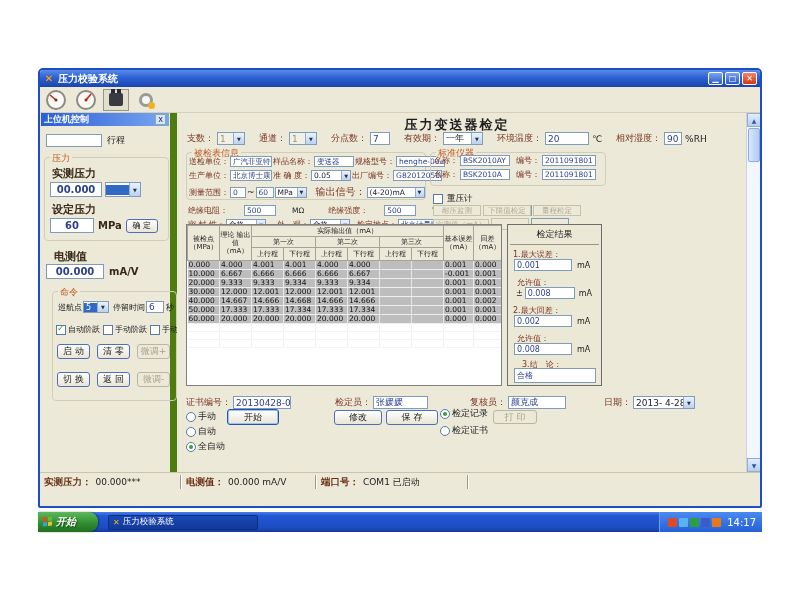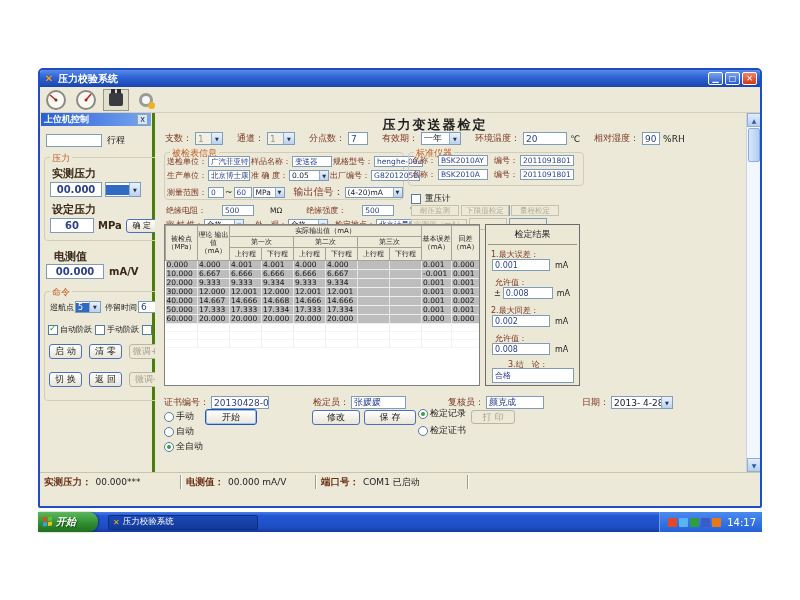--- a/index.html
+++ b/index.html
@@ -17,21 +17,21 @@
         background:linear-gradient(180deg,#7aa4f0,#2a5ac8);}
   .wbtn.close{background:linear-gradient(180deg,#f08668,#d03818);}
   .menubar{height:15px;display:flex;align-items:center;background:#ece9d8;border-bottom:1px solid #dcd8c4;padding-left:2px;}
   .menu-item{font-size:10px;color:#1a1a1a;padding:0 7px;line-height:15px;white-space:nowrap;}
   .toolbar{height:26px;display:flex;align-items:center;gap:4px;padding-left:3px;background:#ece9d8;border-bottom:1px solid #d4d0ba;}
   .tool{width:26px;height:22px;display:flex;align-items:center;justify-content:center;}
   .tool.pressed{border:1px solid #9a96, solid;border:1px solid #9a9682;background:#e2dfcd;}
   .body{display:flex;height:359px;}
 
   
-  .dock{width:115px;background:#ece9d8;border-right:3px solid #4d7c0f;position:relative;flex:none;}
+  .dock{width:137px;background:#ece9d8;border-right:7px solid #4d7c0f;position:relative;flex:none;}
   .dock-head{height:13px;margin:0 1px;background:linear-gradient(90deg,#2a5fd6,#7aa6f0);display:flex;align-items:center;padding:0 3px;}
   .dock-head .t{color:#fff;font-size:9px;font-weight:bold;flex:1;white-space:nowrap;}
   .dock-x{width:11px;height:11px;font-size:8px;line-height:10px;text-align:center;color:#203050;background:#d8e4f8;border:1px solid #8aa;border-radius:1px;}
   .row{display:flex;align-items:center;}
   .inp{background:#fff;border:1px solid #7f9db9;height:13px;font-size:9px;color:#2c3f8e;display:flex;align-items:center;padding:0 2px;white-space:nowrap;overflow:hidden;}
   .inp.big{height:15px;font-size:10px;font-weight:bold;}
   .arrowbox{width:11px;height:100%;flex:none;background:linear-gradient(180deg,#eaf2fc,#bcd2f0);border-left:1px solid #93add0;
             display:flex;align-items:center;justify-content:center;font-size:5px;color:#234;}
   .combo{background:#fff;border:1px solid #7f9db9;height:13px;display:flex;align-items:center;font-size:9px;color:#223;}
   .combo .cv{flex:1;padding:0 2px;white-space:nowrap;overflow:hidden;}
@@ -187,21 +187,21 @@
           <div class="btn" style="width:32px;height:14px;margin-left:4px;font-size:8px;">确 定</div>
         </div>
       </div>
 
       <div class="biglab" style="position:absolute;left:14px;top:136px;">电测值</div>
       <div class="row" style="position:absolute;left:6px;top:151px;">
         <div class="inp big" style="width:58px;justify-content:center;">00.000</div>
         <span class="unit" style="margin-left:5px;">mA/V</span>
       </div>
 
-      <div class="group" style="left:4px;top:178px;width:125px;height:110px;">
+      <div class="group" style="left:12px;top:178px;width:125px;height:110px;">
         <span class="glabel">命令</span>
         <div class="row" style="position:absolute;left:3px;top:9px;">
           <span class="clabel">巡航点</span>
           <div class="combo sel" style="width:26px;height:12px;margin-left:1px;font-size:8px;">
             <span class="cv">5</span>
             <span class="arrowbox">▼</span>
           </div>
           <span class="clabel" style="margin-left:4px;">停留时间</span>
           <div class="inp" style="width:18px;height:12px;margin-left:1px;">6</div>
           <span class="clabel">秒</span>
@@ -543,21 +543,21 @@
         <div class="rlab" style="position:absolute;left:5px;top:80px;">2.最大回差：</div>
         <div class="row" style="position:absolute;left:6px;top:90px;gap:3px;">
           <div class="inp" style="width:58px;">0.002</div>
           <span class="clabel">mA</span>
         </div>
         <div class="rlab" style="position:absolute;left:9px;top:108px;">允许值：</div>
         <div class="row" style="position:absolute;left:6px;top:118px;gap:3px;">
           <div class="inp" style="width:58px;">0.008</div>
           <span class="clabel">mA</span>
         </div>
-        <div class="rlab" style="position:absolute;left:22px;top:134px;">3.结　论：</div>
+        <div class="rlab" style="position:absolute;left:14px;top:134px;">3.结　论：</div>
         <div class="inp" style="position:absolute;left:6px;top:143px;width:82px;height:15px;align-items:flex-start;padding-top:1px;">合格</div>
       </div>
 
       <div class="frow" style="left:9px;top:283px;gap:2px;">
         <span class="flabel">证书编号：</span>
         <div class="inp" style="width:58px;">20130428-01</div>
         <span class="flabel" style="margin-left:42px;">检定员：</span>
         <div class="inp" style="width:55px;">张媛媛</div>
         <span class="flabel" style="margin-left:40px;">复核员：</span>
         <div class="inp" style="width:58px;">颜克成</div>

